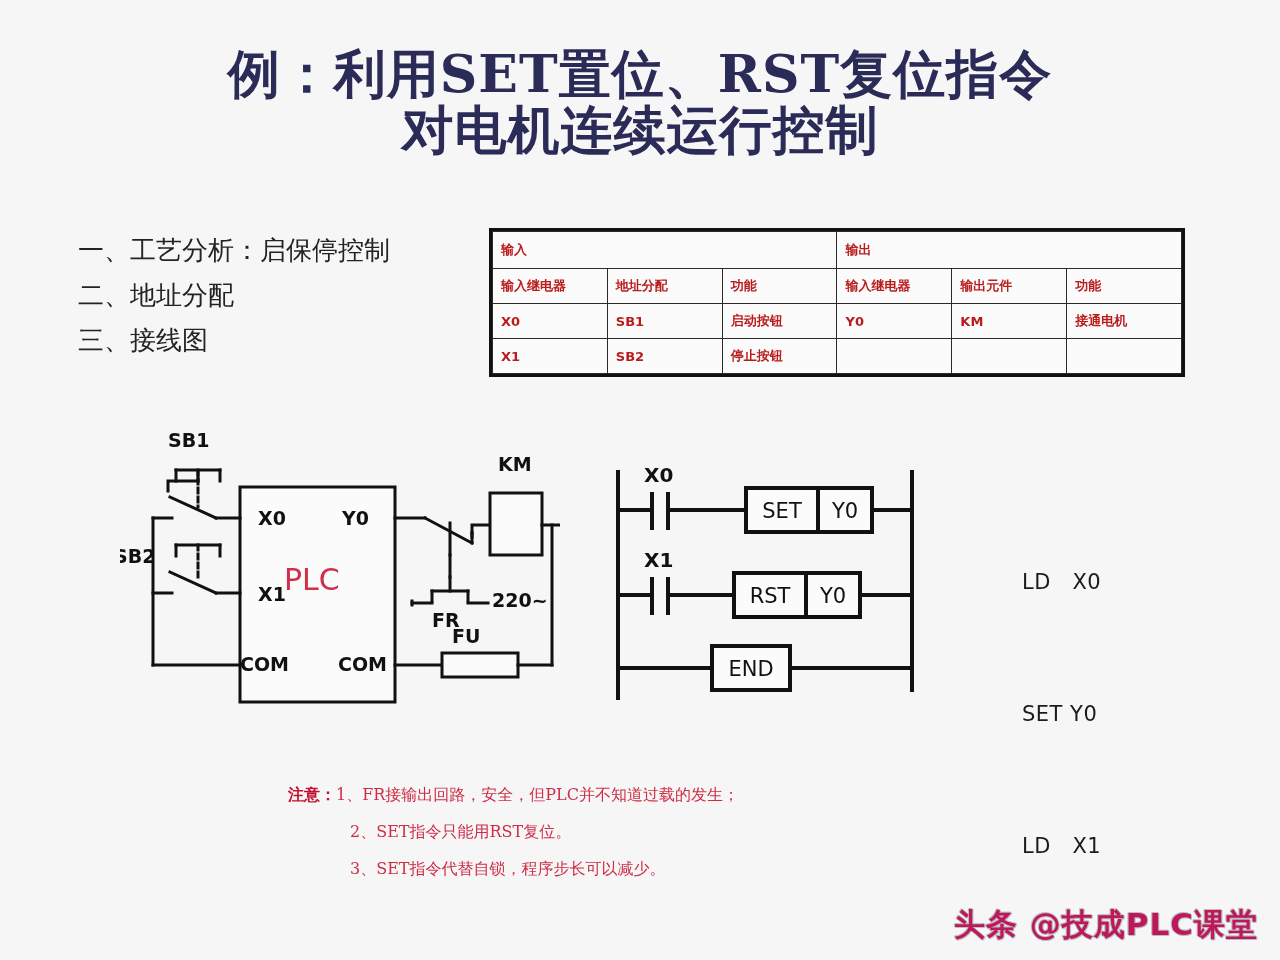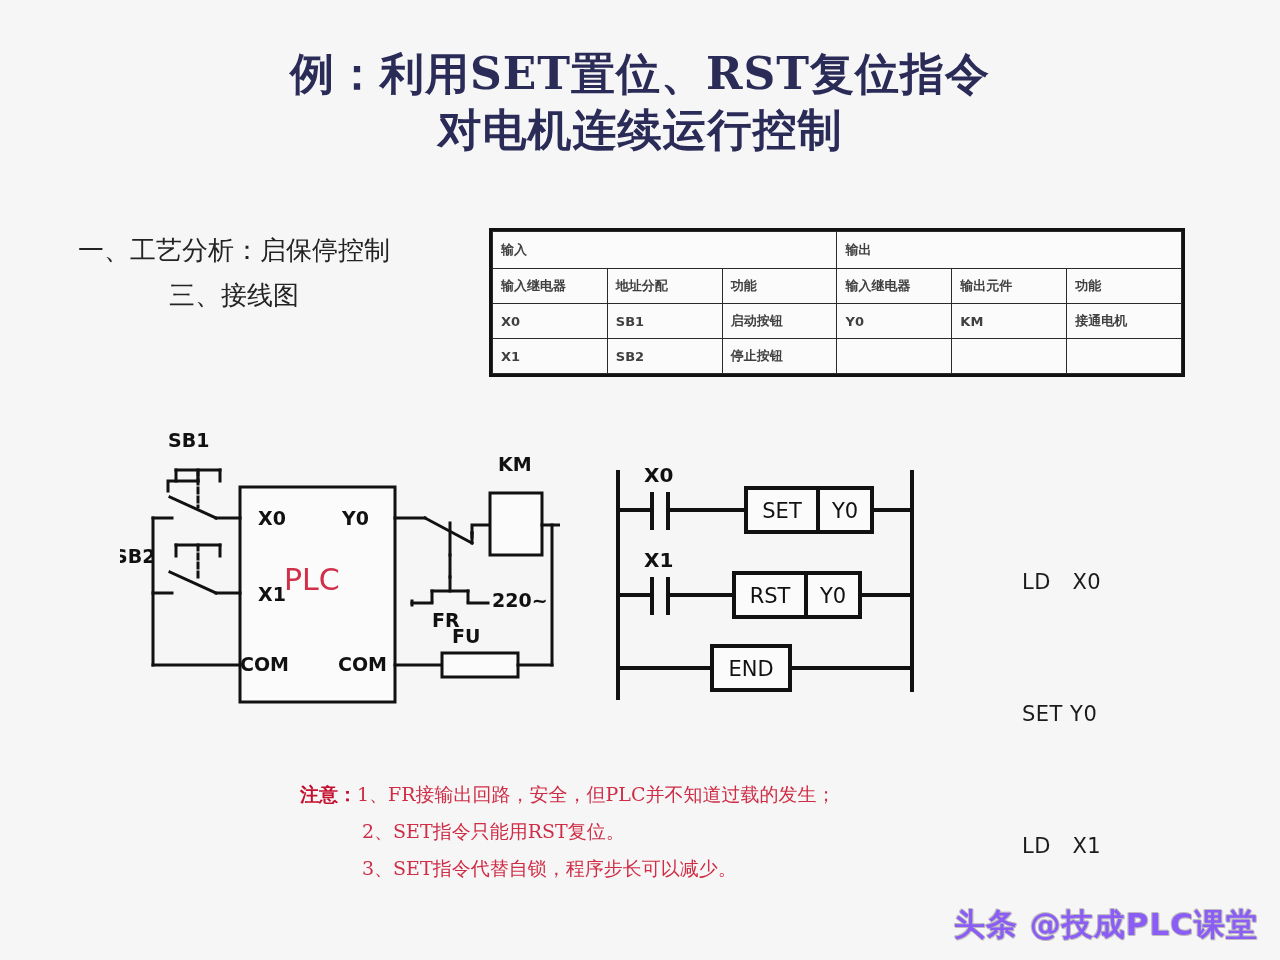--- a/index.html
+++ b/index.html
@@ -12,50 +12,49 @@
   }
   .page{position:absolute;inset:0;background:#f6f6f7;}
 
   
   .title{
     position:absolute;left:0;right:0;top:46px;
     text-align:center;
     color:#2b2b58;
     font-family:"DejaVu Serif","Liberation Serif",serif;
     font-weight:700;
-    font-size:44px;
+    font-size:52px;
     line-height:56px;
     letter-spacing:1px;
   }
   .title .ln2{display:block;}
 
   
   .outline{
     position:absolute;left:78px;top:228px;
     color:#232323;
     font-family:Liberation Serif, serif;
     font-size:26px;
     line-height:45px;
-    text-align:center;
   }
   .outline div{white-space:nowrap;}
 
   
   .io-table{
     position:absolute;left:489px;top:228px;
     width:696px;
     border:3px solid #111;
     background:#fafafa;
     box-sizing:border-box;
   }
   .io-table table{border-collapse:collapse;width:100%;}
   .io-table td{
     border:1px solid #2a2a2a;
     font-size:13px;
-    color:#404040;
+    color:#b91c1c;
     padding:5px 8px;
     height:24px;
     font-family:"DejaVu Sans","Liberation Sans",sans-serif;
     font-weight:600;
     vertical-align:middle;
     background:#fbfbfb;
   }
   .io-table tr.grp td{height:26px;}
   .col-a{width:16.6%;margin-top:24px;}
   .col-b{width:16.6%;}
@@ -70,36 +69,36 @@
     font-size:21px;
     color:#1b1b1b;
     line-height:44px;
     letter-spacing:0.5px;
     white-space:pre;
   }
   .instr div{white-space:pre;}
 
   
   .notes{
-    position:absolute;left:300px;top:776px;
+    position:absolute;left:288px;top:776px;
     font-family:"DejaVu Serif","Liberation Serif",serif;
-    font-size:19px;
+    font-size:16px;
     line-height:37px;
     color:#cf2d45;
   }
   .notes .lead{font-weight:700;color:#c4102e;}
   .notes .nrow{white-space:nowrap;}
   .notes .indent{padding-left:62px;}
 
   
   .watermark{
     position:absolute;right:22px;bottom:14px;
     font-family:"DejaVu Sans","Liberation Sans",sans-serif;
     font-size:31px;font-weight:700;
-    color:#8b5cf6;
+    color:#be185d;
     text-shadow:
        1px 0 0 #bdbdbd, -1px 0 0 #bdbdbd,
        0 1px 0 #bdbdbd, 0 -1px 0 #bdbdbd,
        1px 1px 0 #c9c9c9, -1px -1px 0 #c9c9c9;
     letter-spacing:1px;
     white-space:nowrap;
   }
 
   svg text{font-family:"DejaVu Sans","Liberation Sans",sans-serif;}
 </style>
@@ -108,20 +107,21 @@
 
 <div class="page">
 
   <div class="title">
     <span>例：利用SET置位、RST复位指令</span>
     <span class="ln2">对电机连续运行控制</span>
   </div>
 
   <div class="outline">
     <div>一、工艺分析：启保停控制</div>
+    <div>二、地址分配</div>
     <div>三、接线图</div>
   </div>
 
   <div class="io-table">
     <table>
       <tbody>
           <tr class="grp">
         <td colspan="3">输入</td>
         <td colspan="3">输出</td>
       </tr>

